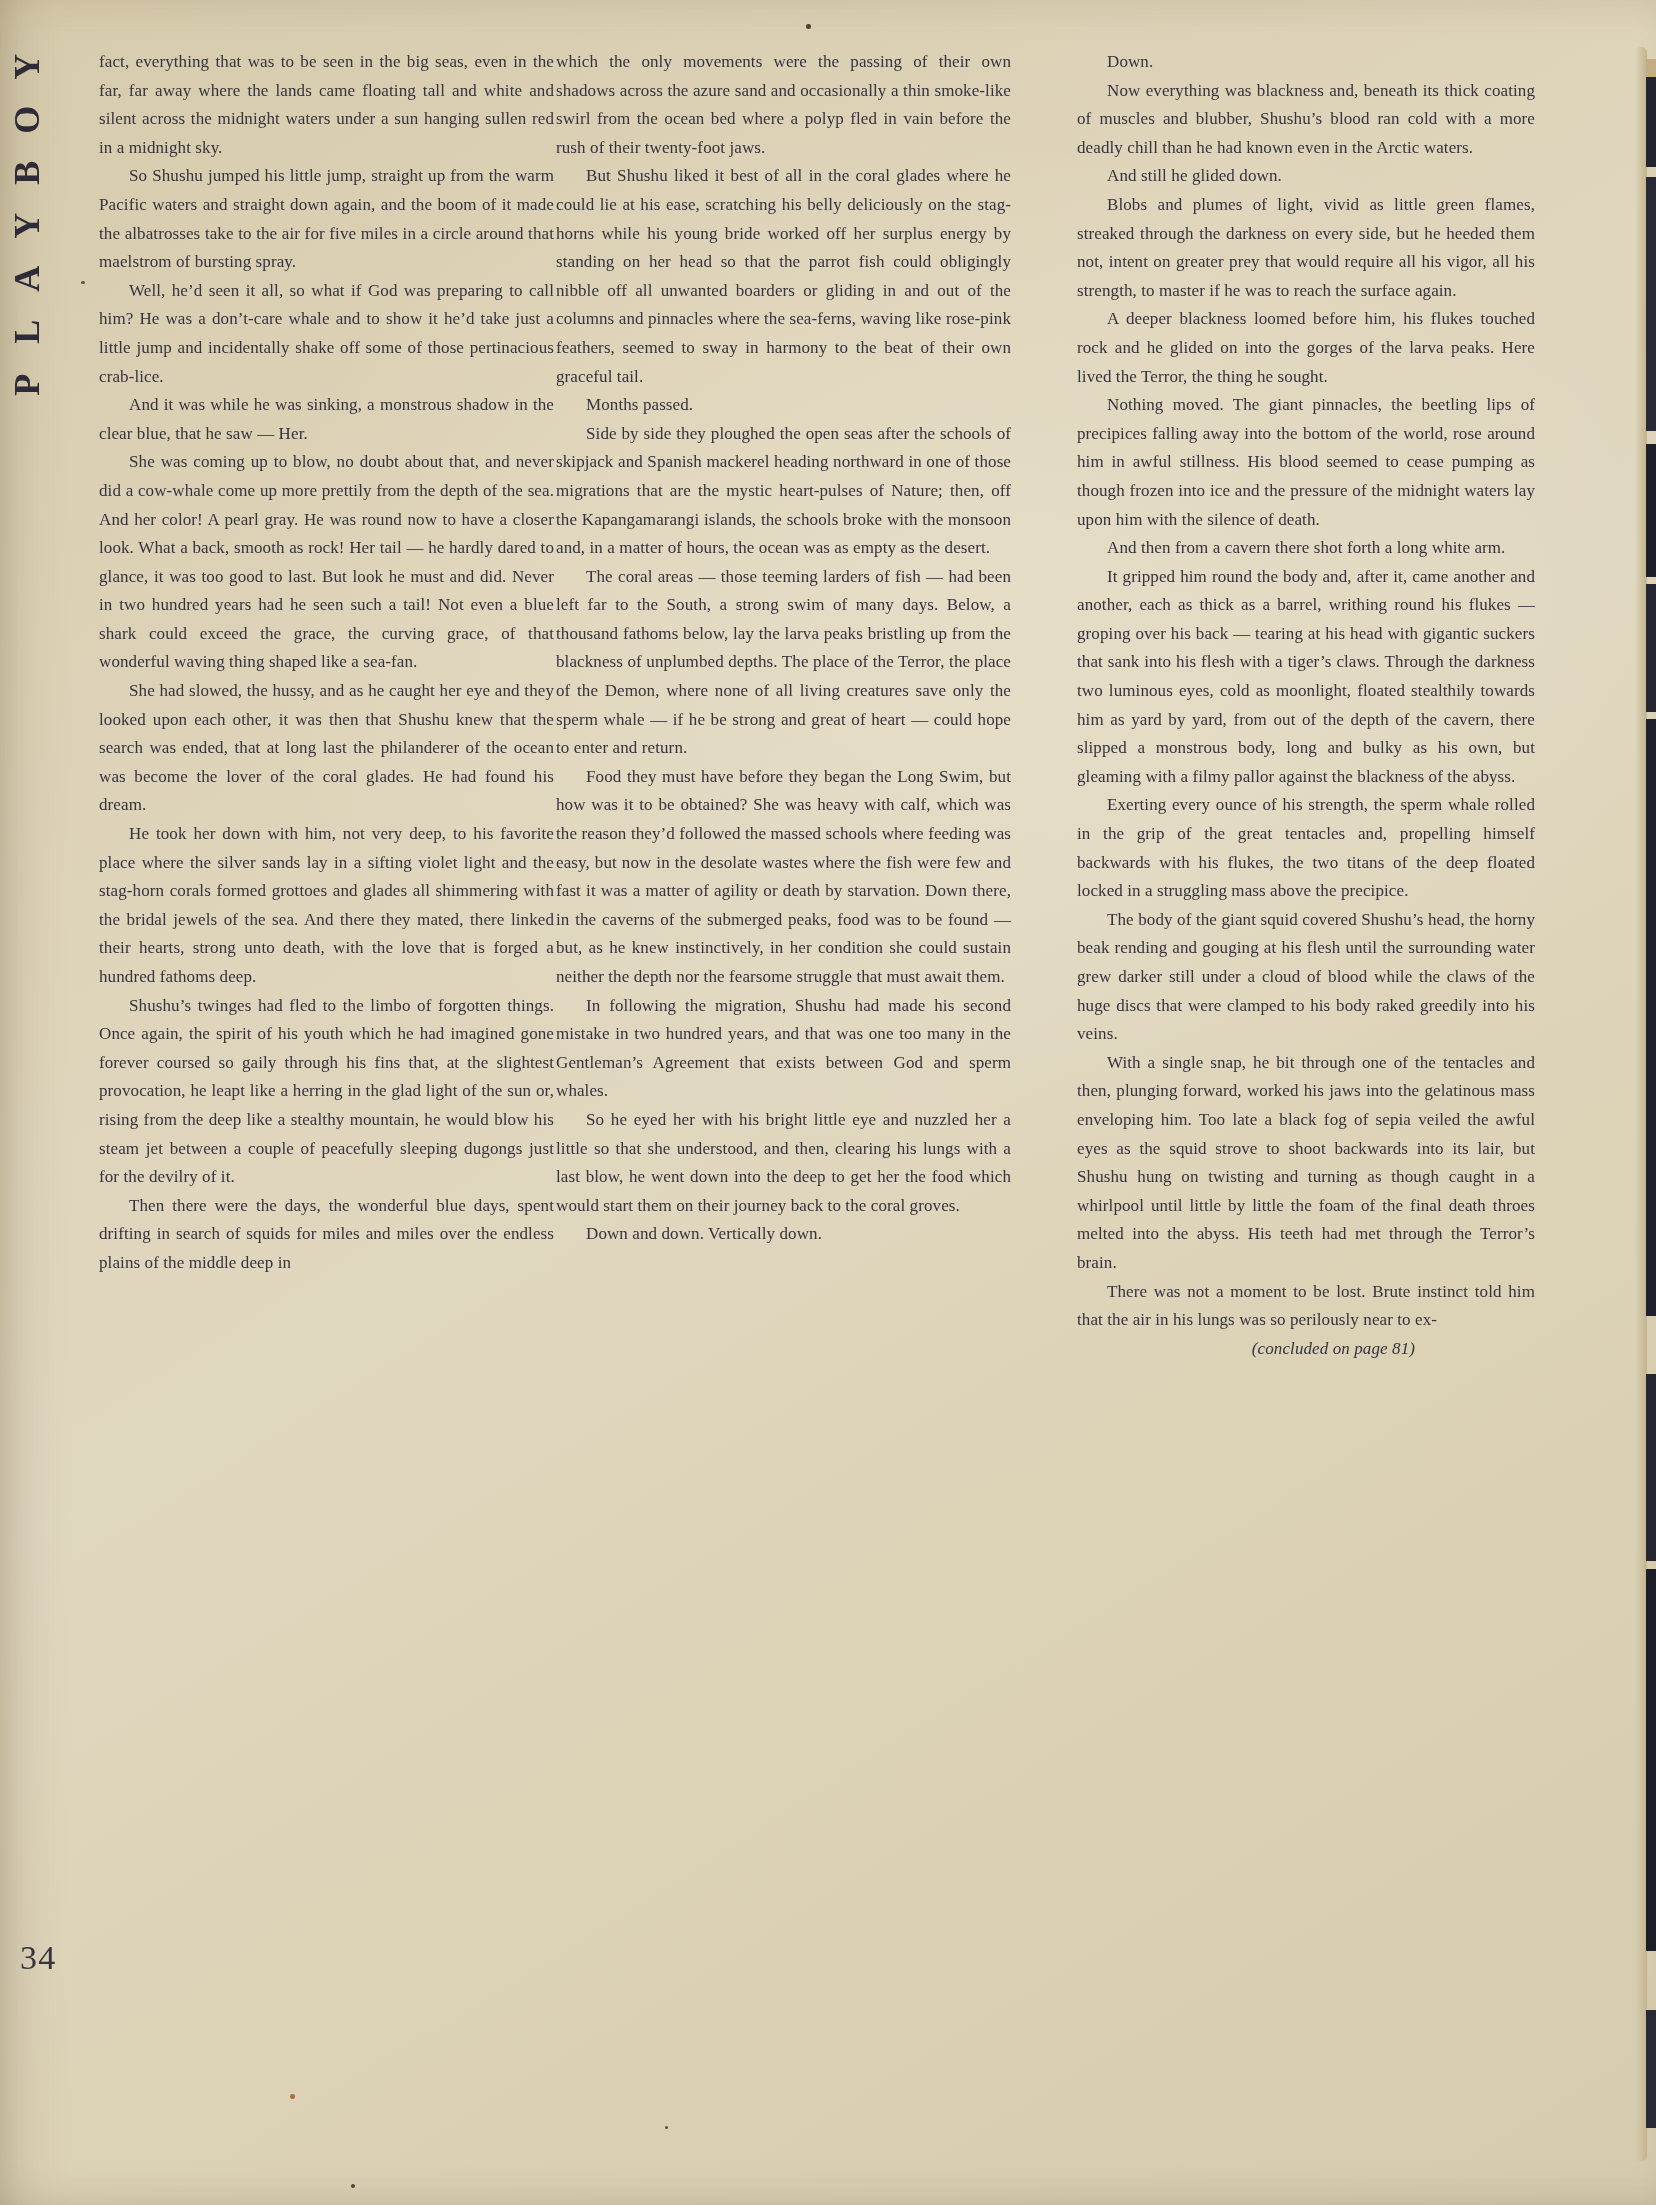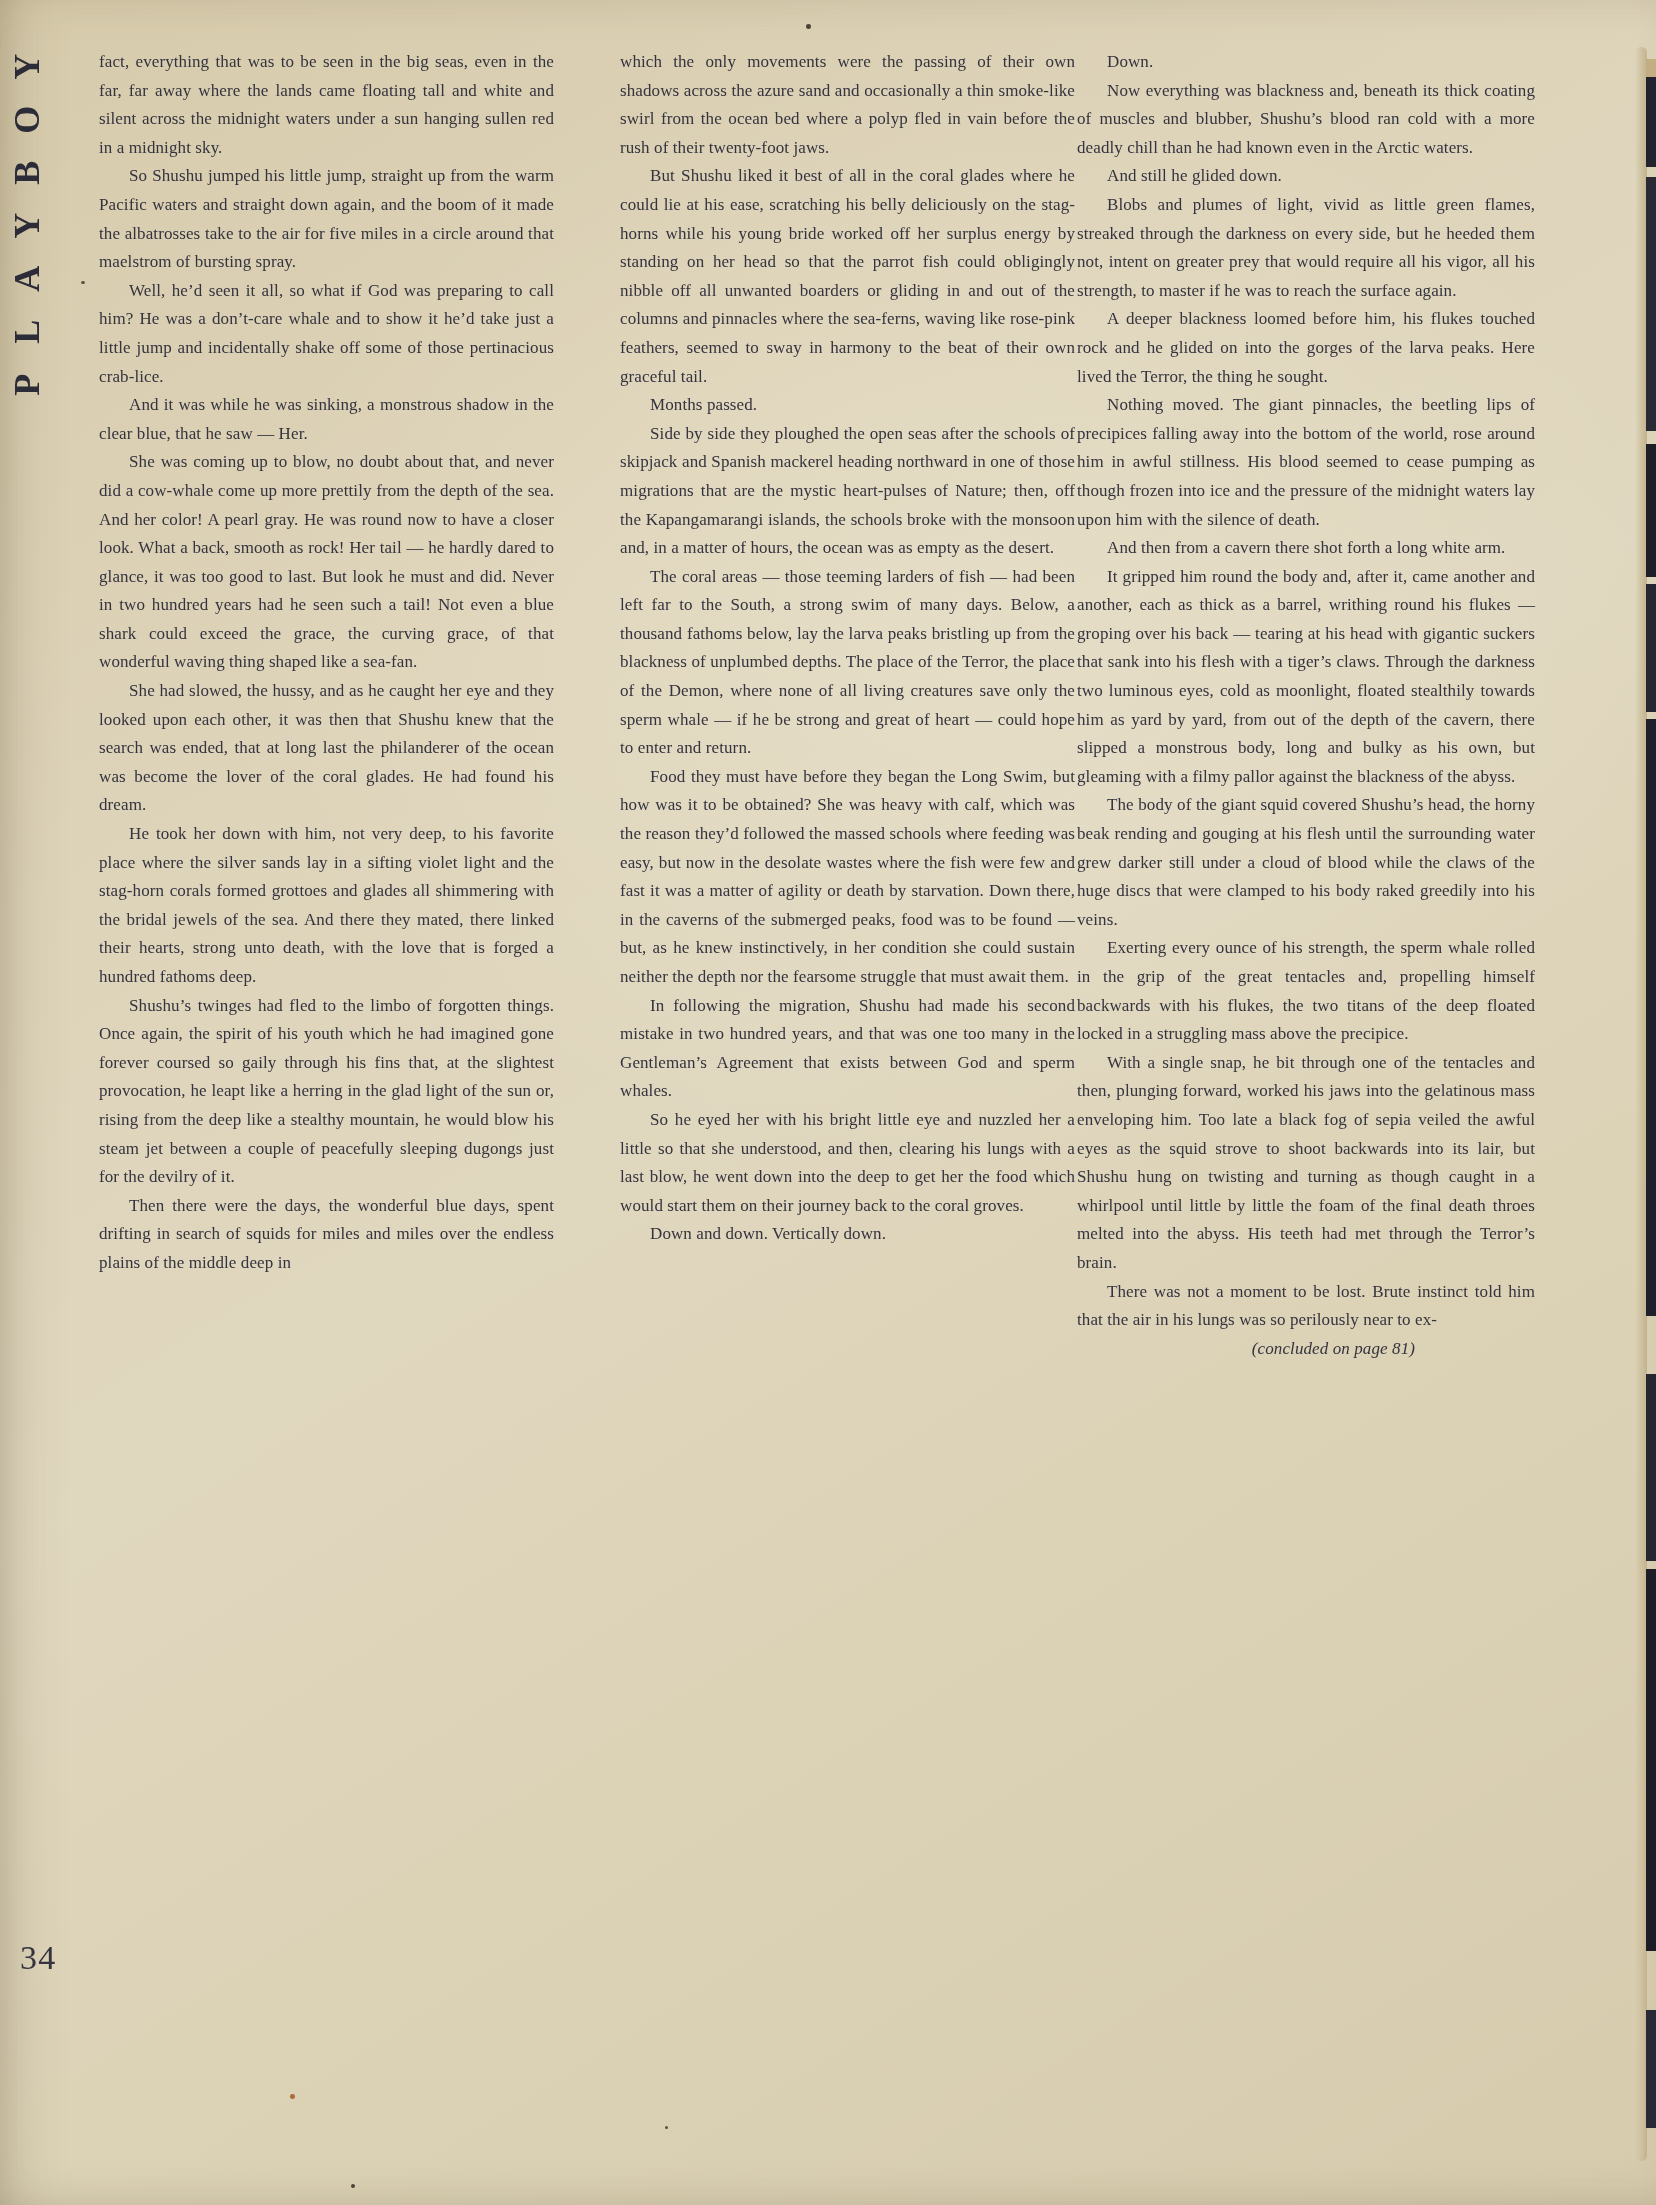--- a/index.html
+++ b/index.html
@@ -27,21 +27,21 @@
     font-size:36px;font-weight:bold;letter-spacing:0.7px;
   }
   
   .col{
     position:absolute;top:48px;width:455px;
     font-size:17px;line-height:28.6px;
     text-align:justify;color:#34333e;
     letter-spacing:0.1px;
   }
   #col1{left:99px;}
-  #col2{left:620px;}
+  #col2{left:556px;}
   #col3{left:1077px;width:458px;}
   .para{margin:0;text-indent:30px;hyphens:auto;-webkit-hyphens:auto;}
   .para.no-indent{text-indent:0;}
   .concluded{
     margin:0;padding-right:120px;
     text-align:right;font-style:italic;
   }
   .folio{
     position:absolute;left:20px;top:1939px;
     font-size:34px;color:#34333e;letter-spacing:1.3px;
@@ -95,22 +95,22 @@
   <div class="col" id="col3">
     <div>
         <p class="para">Down.</p>
         <p class="para">Now everything was blackness and, beneath its thick coating of muscles and blubber, Shushu’s blood ran cold with a more deadly chill than he had known even in the Arctic waters.</p>
         <p class="para">And still he glided down.</p>
         <p class="para">Blobs and plumes of light, vivid as little green flames, streaked through the darkness on every side, but he heeded them not, intent on greater prey that would require all his vigor, all his strength, to master if he was to reach the surface again.</p>
         <p class="para">A deeper blackness loomed before him, his flukes touched rock and he glided on into the gorges of the larva peaks. Here lived the Terror, the thing he sought.</p>
         <p class="para">Nothing moved. The giant pinnacles, the beetling lips of precipices falling away into the bottom of the world, rose around him in awful stillness. His blood seemed to cease pumping as though frozen into ice and the pressure of the midnight waters lay upon him with the silence of death.</p>
         <p class="para">And then from a cavern there shot forth a long white arm.</p>
         <p class="para">It gripped him round the body and, after it, came another and another, each as thick as a barrel, writhing round his flukes — groping over his back — tearing at his head with gigantic suckers that sank into his flesh with a tiger’s claws. Through the darkness two luminous eyes, cold as moonlight, floated stealthily towards him as yard by yard, from out of the depth of the cavern, there slipped a monstrous body, long and bulky as his own, but gleaming with a filmy pallor against the blackness of the abyss.</p>
+        <p class="para">Exerting every ounce of his strength, the sperm whale rolled in the grip of the great tentacles and, propelling himself backwards with his flukes, the two titans of the deep floated locked in a struggling mass above the precipice.</p>
         <p class="para">The body of the giant squid covered Shushu’s head, the horny beak rending and gouging at his flesh until the surrounding water grew darker still under a cloud of blood while the claws of the huge discs that were clamped to his body raked greedily into his veins.</p>
-        <p class="para">Exerting every ounce of his strength, the sperm whale rolled in the grip of the great tentacles and, propelling himself backwards with his flukes, the two titans of the deep floated locked in a struggling mass above the precipice.</p>
         <p class="para">With a single snap, he bit through one of the tentacles and then, plunging forward, worked his jaws into the gelatinous mass enveloping him. Too late a black fog of sepia veiled the awful eyes as the squid strove to shoot backwards into its lair, but Shushu hung on twisting and turning as though caught in a whirlpool until little by little the foam of the final death throes melted into the abyss. His teeth had met through the Terror’s brain.</p>
         <p class="para">There was not a moment to be lost. Brute instinct told him that the air in his lungs was so perilously near to ex-</p>
       </div>
     <p class="concluded">(concluded on page 81)</p>
   </div>
 
   <div class="folio">34</div>
 
   <div class="edge-tear"></div>
   <div class="edge-seg" style="top:59px;height:18px;background:#c2ae82;"></div>

